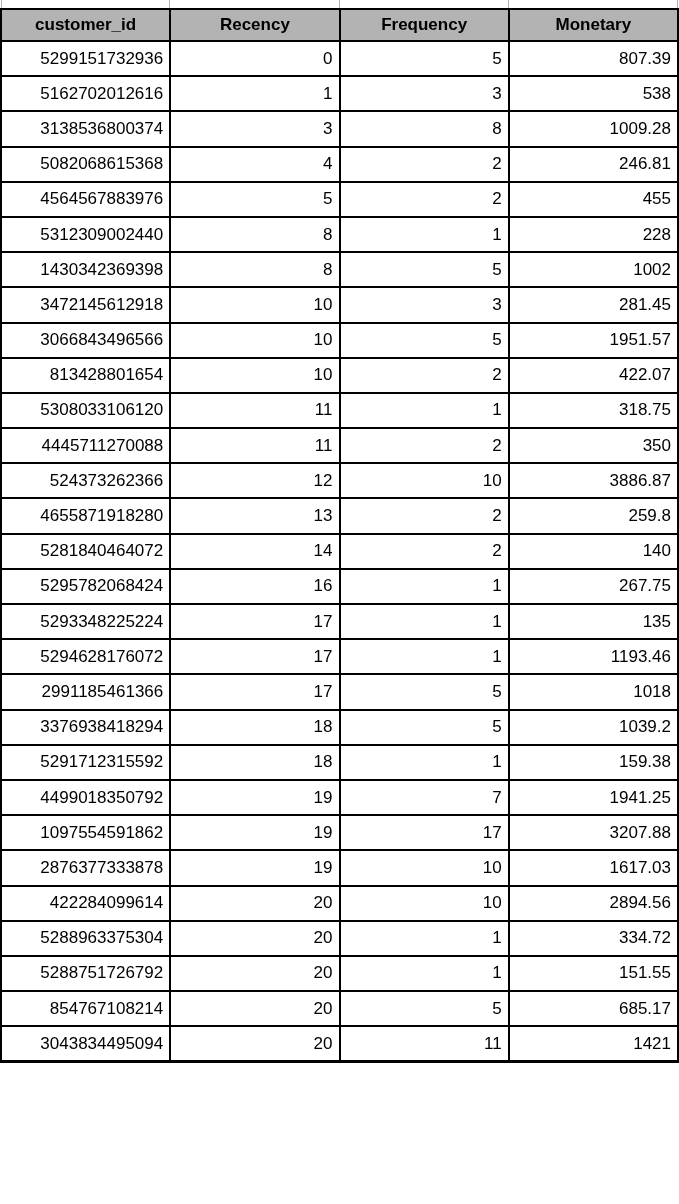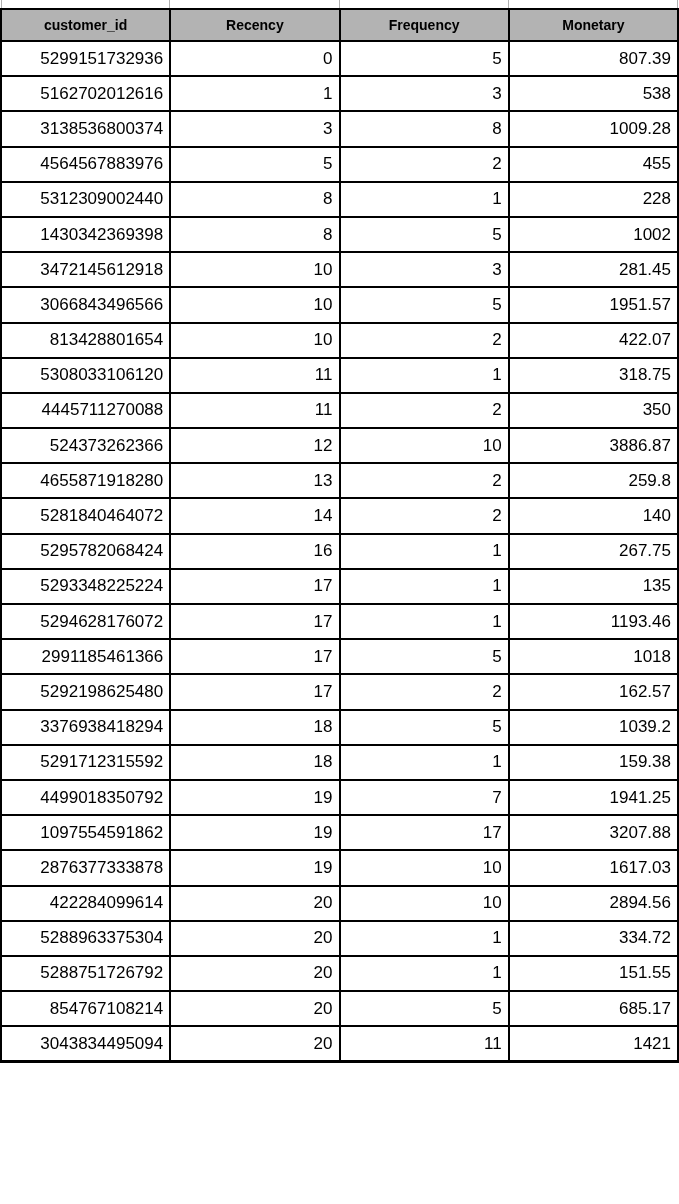--- a/index.html
+++ b/index.html
@@ -32,21 +32,21 @@
     width: 679px;
     border-left: 2px solid #000;
     border-right: 2px solid #000;
     border-bottom: 3px solid #000;
   }
   table.rfm col { width: 25%; }
   table.rfm th {
     background: #b3b3b3;
     border: 2px solid #000;
     font-weight: bold;
-    font-size: 14px;
+    font-size: 17px;
     text-align: center;
     height: 30px;
     padding: 0 4px;
   }
   table.rfm td {
     background: #ffffff;
     border: 2px solid #000;
     font-size: 17px;
     text-align: right;
     height: 33.2px;
@@ -96,20 +96,26 @@
           <td>3</td>
           <td>538</td>
         </tr>
         <tr>
           <td>3138536800374</td>
           <td>3</td>
           <td>8</td>
           <td>1009.28</td>
         </tr>
         <tr>
+          <td>5082068615368</td>
+          <td>4</td>
+          <td>2</td>
+          <td>246.81</td>
+        </tr>
+        <tr>
           <td>4564567883976</td>
           <td>5</td>
           <td>2</td>
           <td>455</td>
         </tr>
         <tr>
           <td>5312309002440</td>
           <td>8</td>
           <td>1</td>
           <td>228</td>
@@ -184,26 +190,20 @@
           <td>5294628176072</td>
           <td>17</td>
           <td>1</td>
           <td>1193.46</td>
         </tr>
         <tr>
           <td>2991185461366</td>
           <td>17</td>
           <td>5</td>
           <td>1018</td>
-        </tr>
-        <tr>
-          <td>5292198625480</td>
-          <td>17</td>
-          <td>2</td>
-          <td>162.57</td>
         </tr>
         <tr>
           <td>3376938418294</td>
           <td>18</td>
           <td>5</td>
           <td>1039.2</td>
         </tr>
         <tr>
           <td>5291712315592</td>
           <td>18</td>

